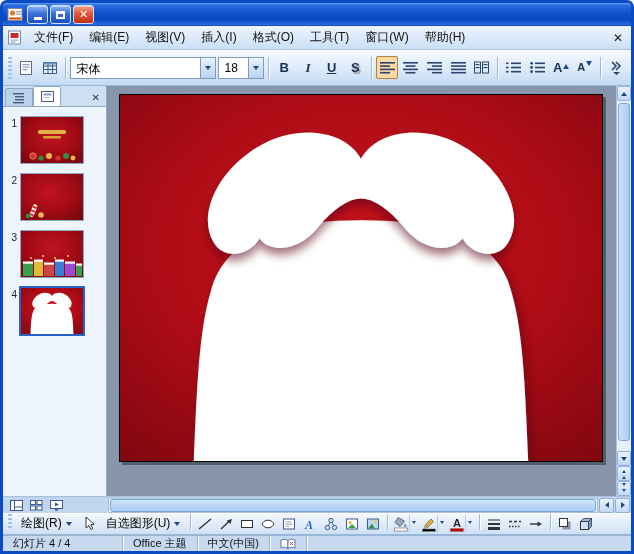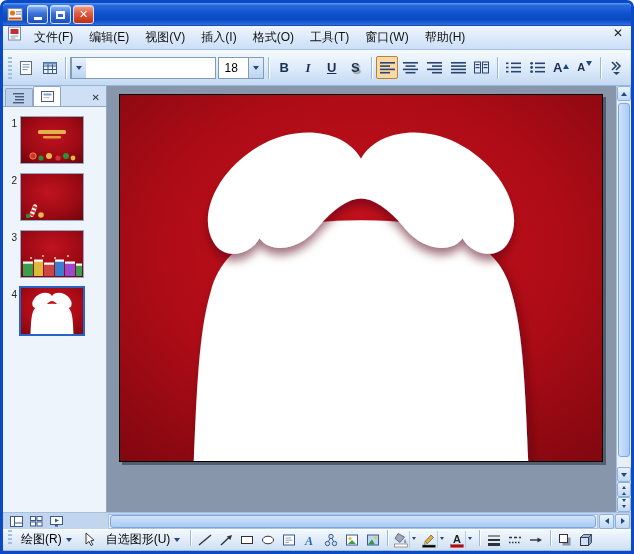--- a/index.html
+++ b/index.html
@@ -20,21 +20,21 @@
   .winbtn{
     width:21px;height:19px;border:1px solid #cfe0ff;border-radius:3px;color:#fff;
     display:flex;align-items:center;justify-content:center;font-size:11px;font-weight:bold;
     background:linear-gradient(180deg,#8fb8f8,#3a6fd8 45%,#1c50be);box-shadow:inset 0 1px 0 #ffffff66;
   }
   .winbtn.close{background:linear-gradient(180deg,#f0a58a,#e0593c 45%,#c03010);}
   .minbar{width:8px;height:3px;background:#fff;margin-top:8px;}
   .maxbox{width:9px;height:8px;border:2px solid #fff;border-top-width:3px;}
   
   .menubar{
-    height:24px;flex:0 0 24px;display:flex;align-items:flex-start;gap:2px;padding:0 4px;
+    height:24px;flex:0 0 24px;display:flex;align-items:center;gap:2px;padding:0 4px;
     background:linear-gradient(180deg,#eef5fe,#cbdff7);border-bottom:1px solid #a8c4e4;font-size:12px;color:#111;
   }
   .doc-ico{width:15px;height:15px;margin-right:3px;}
   .menu-item{padding:3px 7px;border-radius:2px;white-space:nowrap;}
   .menu-close{margin-left:auto;width:18px;text-align:center;font-weight:bold;color:#222;font-size:12px;}
   
   .toolbar{
     height:36px;flex:0 0 36px;display:flex;align-items:center;gap:1px;padding:0 3px;
     background:linear-gradient(180deg,#f6fafe 0%,#dceafa 55%,#c3d9f3 100%);
     border-bottom:1px solid #98b8dc;
@@ -179,20 +179,21 @@
         <rect x="1.5" y="2.5" width="13" height="11" fill="#eaf2fc" stroke="#3a5a90"></rect>
         <line x1="1.5" y1="6" x2="14.5" y2="6" stroke="#3a5a90"></line>
         <line x1="1.5" y1="9.5" x2="14.5" y2="9.5" stroke="#3a5a90"></line>
         <line x1="6" y1="2.5" x2="6" y2="13.5" stroke="#3a5a90"></line>
         <line x1="10.5" y1="2.5" x2="10.5" y2="13.5" stroke="#3a5a90"></line>
         <rect x="1.5" y="2.5" width="13" height="2" fill="#6a90c8"></rect>
       </svg>
     </div>
     <div class="sep"></div>
     <div class="combo font">
+      <span class="ctext">宋体</span>
       <span class="carr">
           <i class="tri down"></i>
         </span>
     </div>
     <div class="combo size">
       <span class="ctext">18</span>
       <span class="carr">
           <i class="tri down"></i>
         </span>
     </div>
@@ -625,14 +626,26 @@
     </div>
     <div class="itbn">
       <svg width="14" height="14" viewBox="0 0 14 14">
         <rect x="1.5" y="4.5" width="8" height="8" fill="#cfe0f8" stroke="#333"></rect>
         <path d="M1.5,4.5 L4.5,1.5 L12.5,1.5 L9.5,4.5 Z" fill="#9ab8e0" stroke="#333" stroke-width="0.8"></path>
         <path d="M9.5,4.5 L12.5,1.5 L12.5,9.5 L9.5,12.5 Z" fill="#7a98c8" stroke="#333" stroke-width="0.8"></path>
       </svg>
     </div>
   </div>
 
+  <div class="statusbar">
+    <div class="scell first">幻灯片 4 / 4</div>
+    <div class="scell">Office 主题</div>
+    <div class="scell">中文(中国)</div>
+    <div class="scell">
+      <svg width="16" height="12" viewBox="0 0 16 12">
+        <path d="M1,2 C3,1 6,1 8,2.5 L8,10.5 C6,9 3,9 1,10 Z" fill="#fff" stroke="#3a5a90" stroke-width="0.8"></path>
+        <path d="M15,2 C13,1 10,1 8,2.5 L8,10.5 C10,9 13,9 15,10 Z" fill="#fff" stroke="#3a5a90" stroke-width="0.8"></path>
+        <path d="M10,4 L13,7 M13,4 L10,7" stroke="#c03030" stroke-width="0.9"></path>
+      </svg>
+    </div>
+  </div>
 
 </div>
 
 </body></html>

